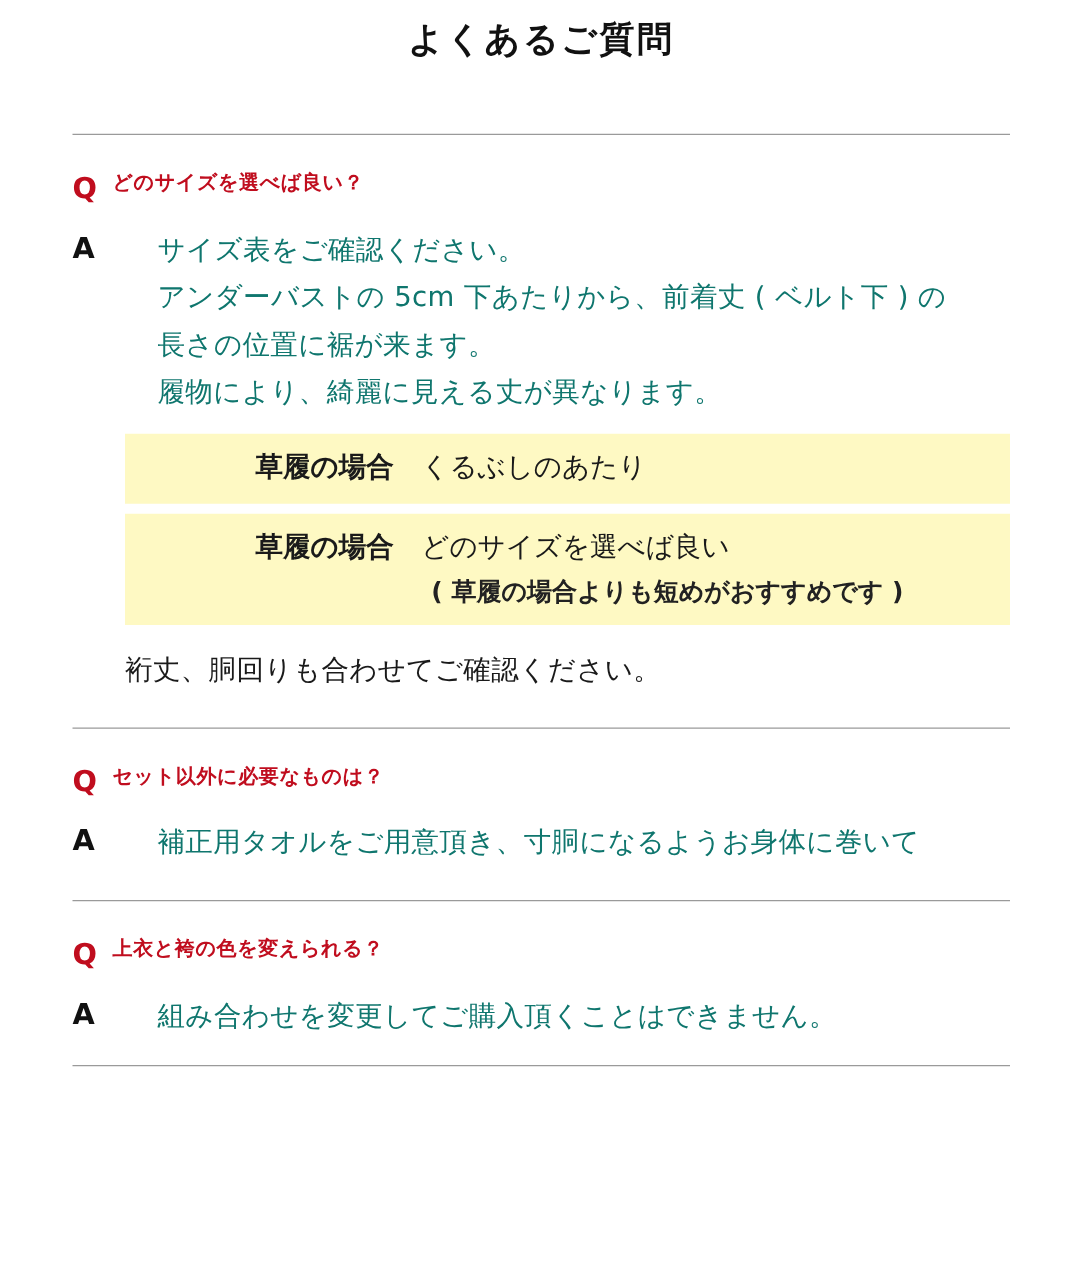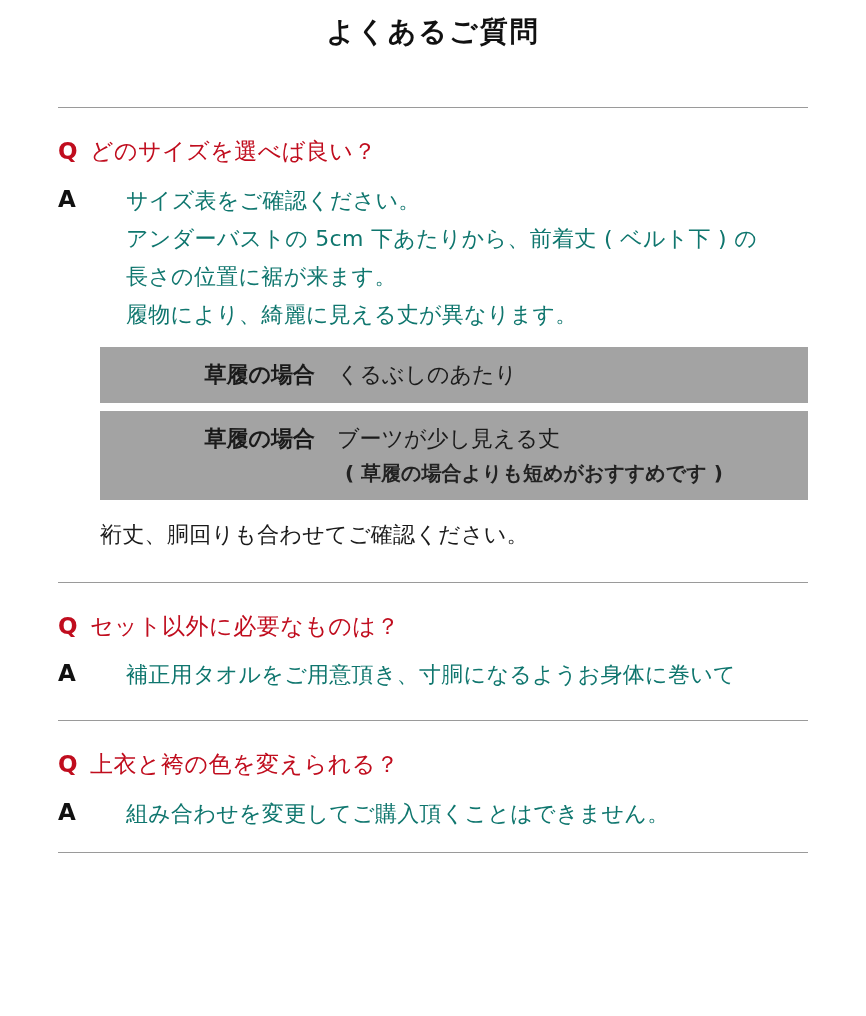--- a/index.html
+++ b/index.html
@@ -50,39 +50,39 @@
     width: 32px;
     flex: 0 0 32px;
     font-size: 23px;
     font-weight: bold;
     line-height: 1.55;
   }
   .marker.q { color: #c00d1e; }
   .marker.a { color: #111111; }
   .qtext {
     color: #c00d1e;
-    font-size: 23px;
-    font-weight: normal;
+    font-size: 16px;
+    font-weight: bold;
     line-height: 1.55;
     letter-spacing: 0.5px;
   }
   .atext {
     color: #0f766e;
     font-size: 22px;
     line-height: 1.72;
     letter-spacing: 0.3px;
     flex: 1;
     margin-left: 36px;
   }
   .q-row { margin-bottom: 12px; }
   .note-group {
     margin: 14px 0 10px 42px;
   }
   .note-bar {
-    background: #a3a3a3;
+    background: #fef9c3;
     display: flex;
     align-items: flex-start;
     padding: 12px 0 12px 0;
     margin-bottom: 8px;
   }
   .note-bar:last-child { margin-bottom: 0; }
   .note-label {
     width: 215px;
     flex: 0 0 215px;
     text-align: right;
@@ -105,21 +105,20 @@
     margin-top: 4px;
     padding-left: 8px;
     font-weight: bold;
   }
   .trailing {
     margin-top: 18px;
     margin-left: 42px;
     font-size: 22px;
     line-height: 1.7;
     letter-spacing: 0.3px;
-    font-family: Liberation Mono, monospace;
   }
   .gap-after-block { height: 26px; }
   .gap-small { height: 20px; }
 </style>
 </head>
 <body>
 
 <div class="page">
 
   <h1 class="page-title">よくあるご質問</h1>
@@ -146,21 +145,21 @@
       <div class="note-group">
         <div class="note-bar">
           <div class="note-label">草履の場合</div>
           <div class="note-value">
             <span>くるぶしのあたり</span>
           </div>
         </div>
         <div class="note-bar">
           <div class="note-label">草履の場合</div>
           <div class="note-value">
-            <span>ブーツが少し見える丈</span>
+            <span>どのサイズを選べば良い</span>
             <span class="note-sub">( 草履の場合よりも短めがおすすめです )</span>
           </div>
         </div>
       </div>
 
       <div class="trailing">裄丈、胴回りも合わせてご確認ください。</div>
       <div class="gap-after-block"></div>
     </div>
 
     <hr class="divider">

